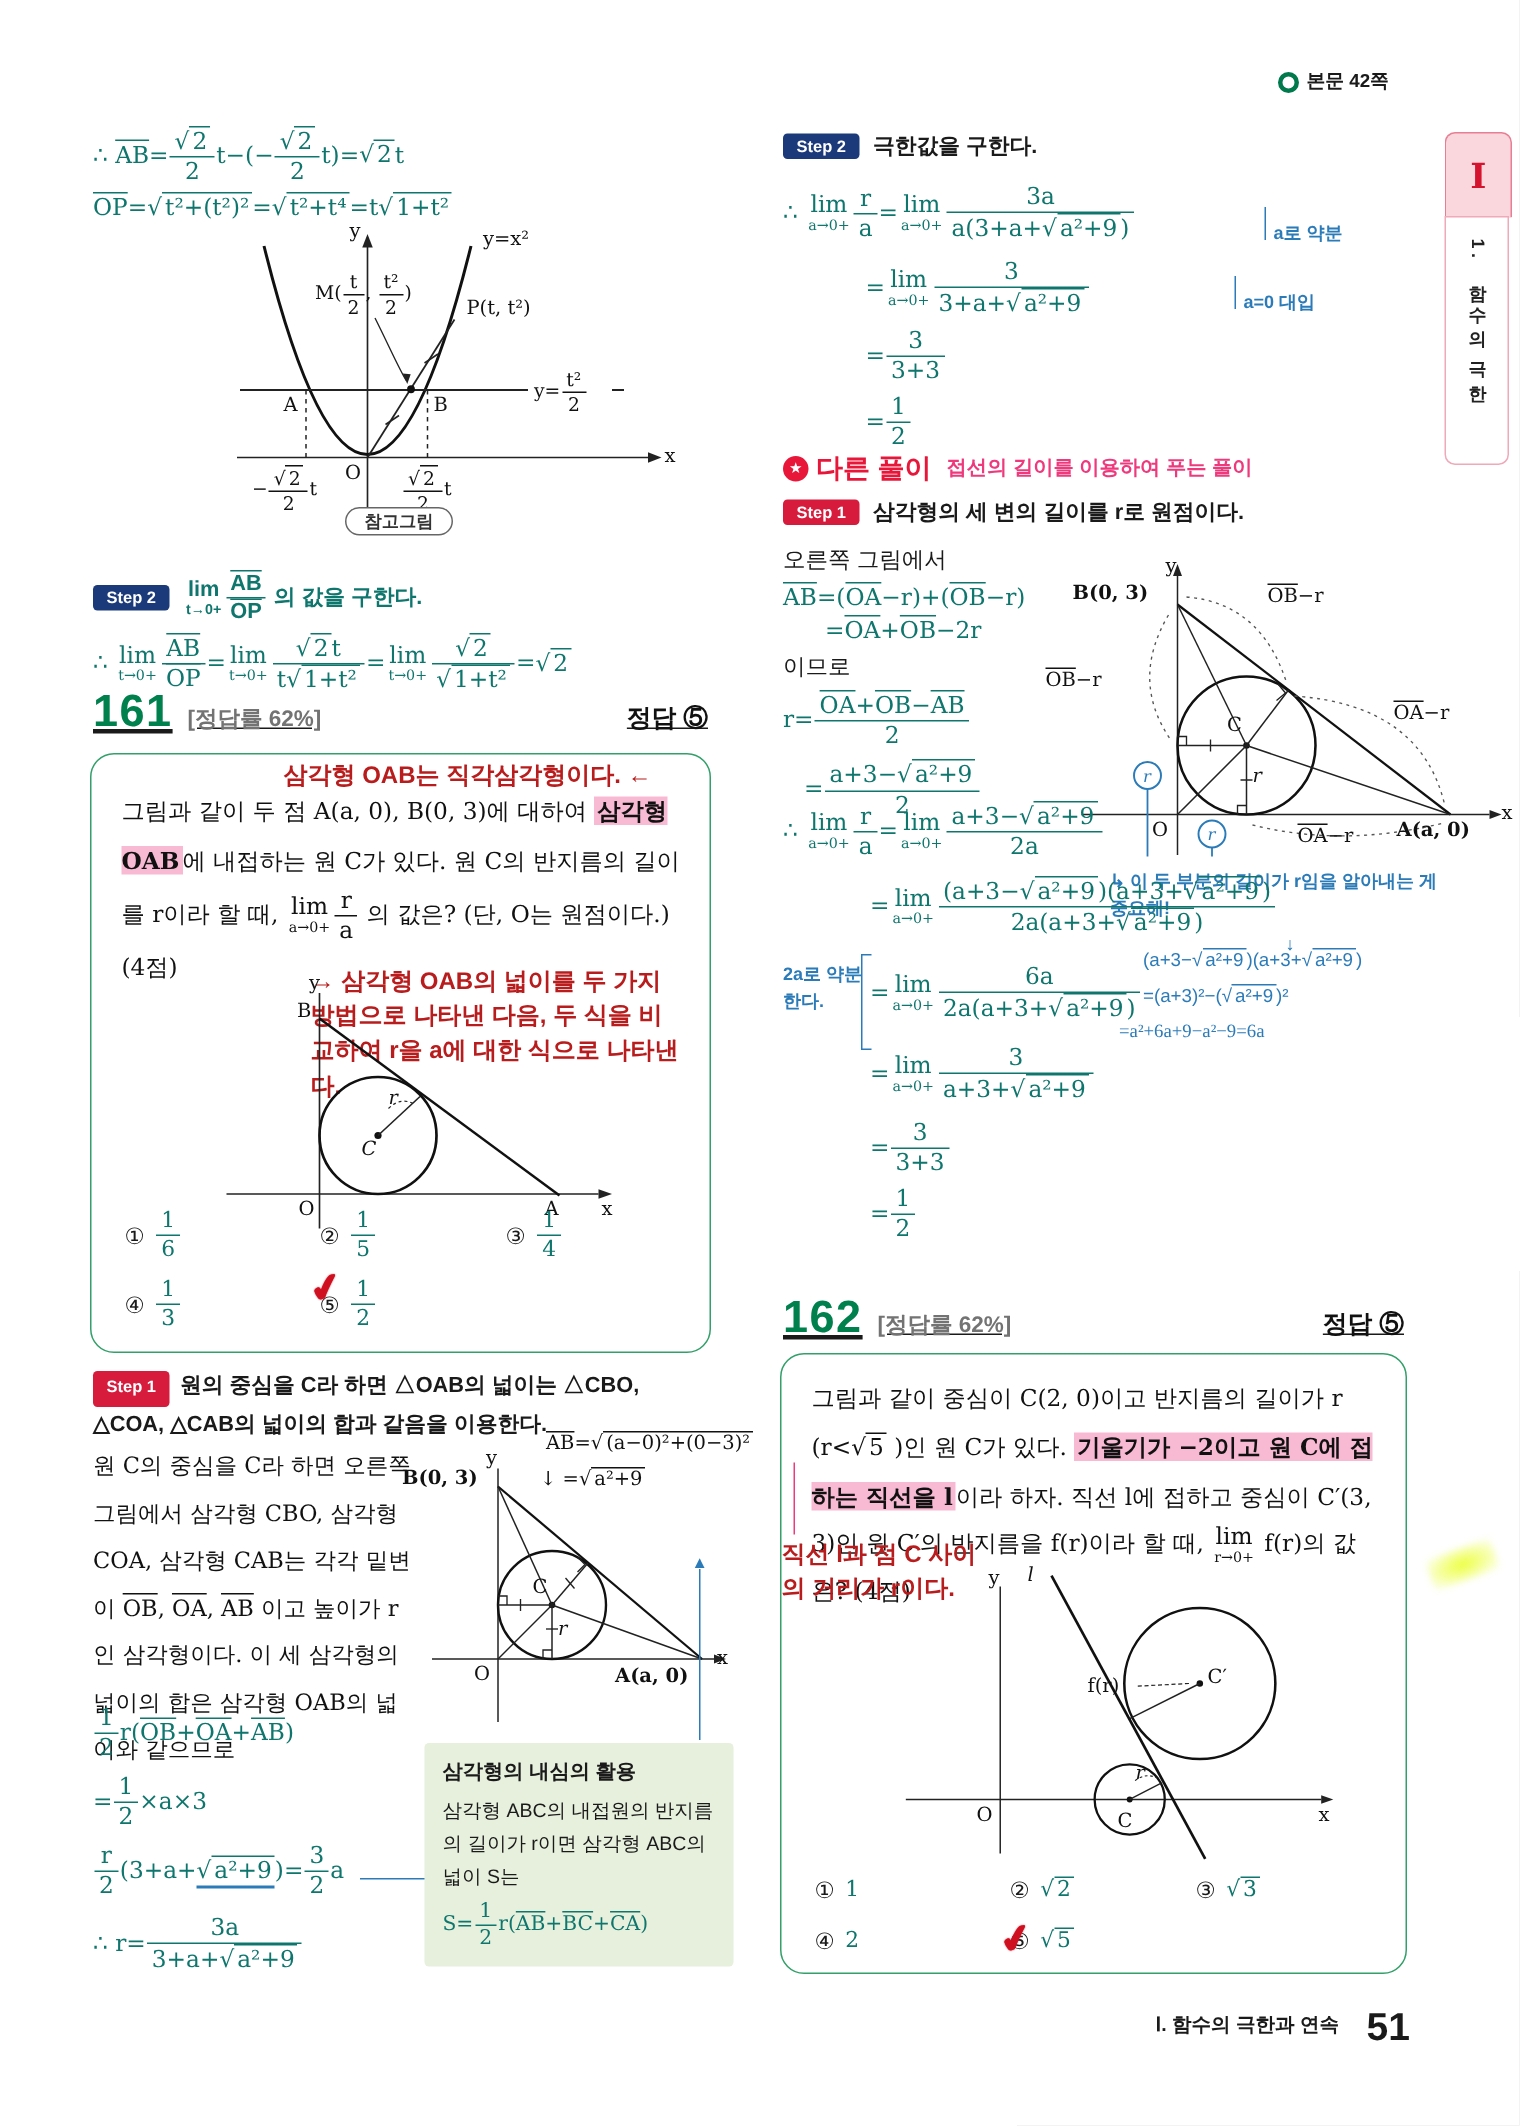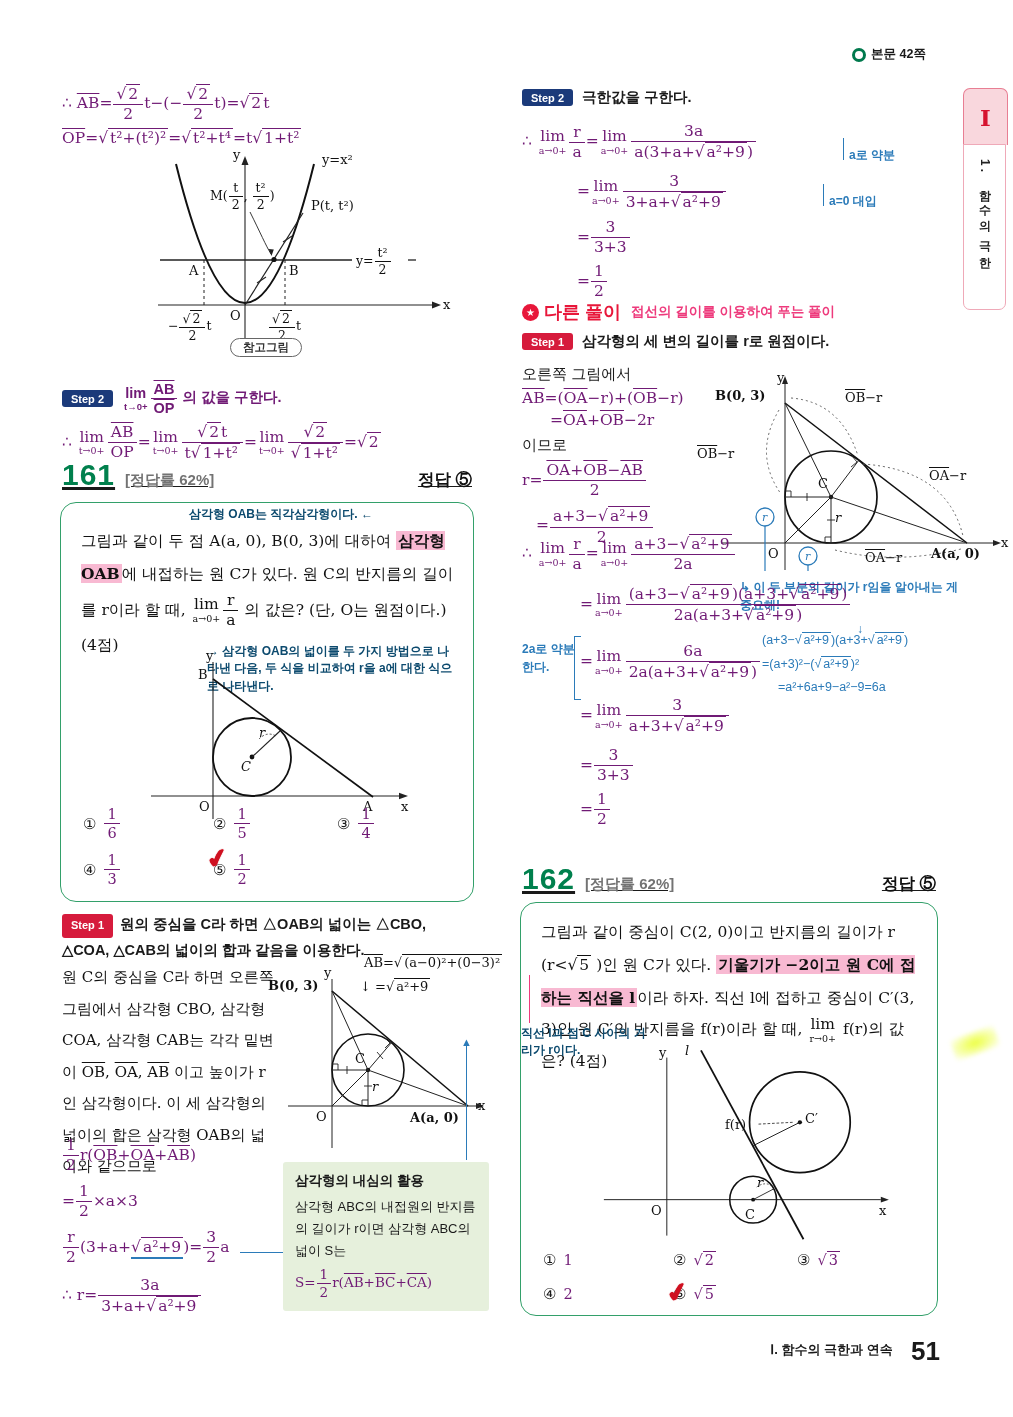--- a/index.html
+++ b/index.html
@@ -1,41 +1,41 @@
 <!DOCTYPE html>
 <html><head>
 <meta charset="utf-8">
 <style>
   html,body{margin:0;padding:0;background:#e9e9e9;}
   #page{position:relative;width:1013px;height:1417px;background:#ffffff;overflow:hidden;
         font-family:"Liberation Sans",sans-serif;color:#1a1a1a;}
   .abs{position:absolute;}
   
-  .math{font-family:"DejaVu Serif","Liberation Serif",serif;font-size:15.5px;color:#701a75;white-space:nowrap;}
+  .math{font-family:"DejaVu Serif","Liberation Serif",serif;font-size:15.5px;color:#0f766e;white-space:nowrap;}
   .mf{display:inline-block;text-align:center;vertical-align:middle;margin:0 1px;}
   .mfn{display:block;border-bottom:1.3px solid currentColor;padding:0 3px;line-height:1.25;}
   .mfd{display:block;padding:0 3px;line-height:1.25;}
   .msq{white-space:nowrap;}
   .msqi{display:inline-block;border-top:1.4px solid currentColor;line-height:1.2;padding:0 2px;}
   .mol{text-decoration:overline;}
   .mlim{display:inline-block;text-align:center;vertical-align:middle;margin:0 2px;}
   .mlim>span{display:block;line-height:1;}
   .mlimu{font-size:9.5px;margin-top:1px;}
   .mund{border-bottom:2px solid #2b7bb9;padding-bottom:1px;}
   .mh{background:#f8b9d2;font-weight:700;padding:0 2px;}
   
   .badge{display:inline-block;color:#fff;font-size:11px;font-weight:700;padding:2.5px 9px;border-radius:3px;}
   .badge.navy{background:#1b3a7a;}
   .badge.red{background:#d61b3c;}
   .qhead{display:flex;align-items:baseline;gap:10px;text-decoration:underline;}
   .qnum{font-size:30px;font-weight:800;color:#00804d;letter-spacing:1px;}
   .qrate{font-size:15px;font-weight:700;color:#737373;}
   .qans{margin-left:auto;font-size:16.5px;font-weight:800;color:#111;}
   .qbox{position:absolute;border:1.6px solid #33a06a;border-radius:16px;background:#fff;}
-  .pnote{color:#0c4a6e;font-size:12px;font-weight:700;line-height:1.45;}
+  .pnote{color:#b91c1c;font-size:16px;font-weight:700;line-height:1.45;}
   .bnote{color:#2b7bb9;font-size:12px;font-weight:700;line-height:1.5;}
   .bmath{color:#2b7bb9;font-size:12.5px;}
   .stmt{font-family:"DejaVu Serif","Liberation Serif",serif;font-size:15.5px;line-height:2.05;color:#111;}
   .krline{font-size:15px;line-height:1.55;}
   .alt-title{color:#e8173a;font-weight:800;font-size:18px;}
   .alt-sub{color:#ee3a7c;font-weight:700;font-size:13.5px;}
   .staricon{display:inline-flex;width:17px;height:17px;border-radius:50%;background:#e8173a;color:#fff;
             font-size:10px;align-items:center;justify-content:center;margin-right:5px;}
   .greenbox{background:#e6f0dc;border-radius:3px;padding:10px 12px;}
   .greenbox .gt{font-weight:800;font-size:13.5px;margin-bottom:6px;}
@@ -308,21 +308,21 @@
       <span class="math abs" style="left:0;top:6px;">∴ <span class="mlim"><span>lim</span><span class="mlimu">a→0+</span></span><span class="mf"><span class="mfn">r</span><span class="mfd">a</span></span>=<span class="mlim"><span>lim</span><span class="mlimu">a→0+</span></span><span class="mf"><span class="mfn">a+3−<span class="msq">√<span class="msqi">a²+9</span></span></span><span class="mfd">2a</span></span></span>
     </div>
     <div style="position:relative;height:58px;">
       <span class="math abs" style="left:58px;top:4px;">=<span class="mlim"><span>lim</span><span class="mlimu">a→0+</span></span><span class="mf"><span class="mfn">(a+3−<span class="msq">√<span class="msqi">a²+9</span></span>)(a+3+<span class="msq">√<span class="msqi">a²+9</span></span>)</span><span class="mfd">2a(a+3+<span class="msq">√<span class="msqi">a²+9</span></span>)</span></span></span>
       <span class="abs" style="left:335px;top:42px;color:#2b7bb9;font-size:12px;">↓</span>
     </div>
     <div style="position:relative;height:54px;">
       <span class="math abs" style="left:58px;top:4px;">=<span class="mlim"><span>lim</span><span class="mlimu">a→0+</span></span><span class="mf"><span class="mfn">6a</span><span class="mfd">2a(a+3+<span class="msq">√<span class="msqi">a²+9</span></span>)</span></span></span>
       <span class="abs bmath" style="left:240px;top:-6px;">(a+3−<span class="msq">√<span class="msqi">a²+9</span></span>)(a+3+<span class="msq">√<span class="msqi">a²+9</span></span>)</span>
       <span class="abs bmath" style="left:240px;top:18px;">=(a+3)²−(<span class="msq">√<span class="msqi">a²+9</span></span>)²</span>
-      <span class="abs bmath" style="left:256px;top:42px;">=a²+6a+9−a²−9=6a</span>
+      <span class="abs bmath" style="left:224px;top:42px;font-family:Liberation Serif, serif;">=a²+6a+9−a²−9=6a</span>
     </div>
     <div style="position:relative;height:52px;">
       <span class="math abs" style="left:58px;top:4px;">=<span class="mlim"><span>lim</span><span class="mlimu">a→0+</span></span><span class="mf"><span class="mfn">3</span><span class="mfd">a+3+<span class="msq">√<span class="msqi">a²+9</span></span></span></span></span>
     </div>
     <div style="position:relative;height:44px;">
       <span class="math abs" style="left:58px;top:2px;">=<span class="mf"><span class="mfn">3</span><span class="mfd">3+3</span></span></span>
     </div>
     <div style="position:relative;height:42px;">
       <span class="math abs" style="left:58px;top:2px;">=<span class="mf"><span class="mfn">1</span><span class="mfd">2</span></span></span>
     </div>

